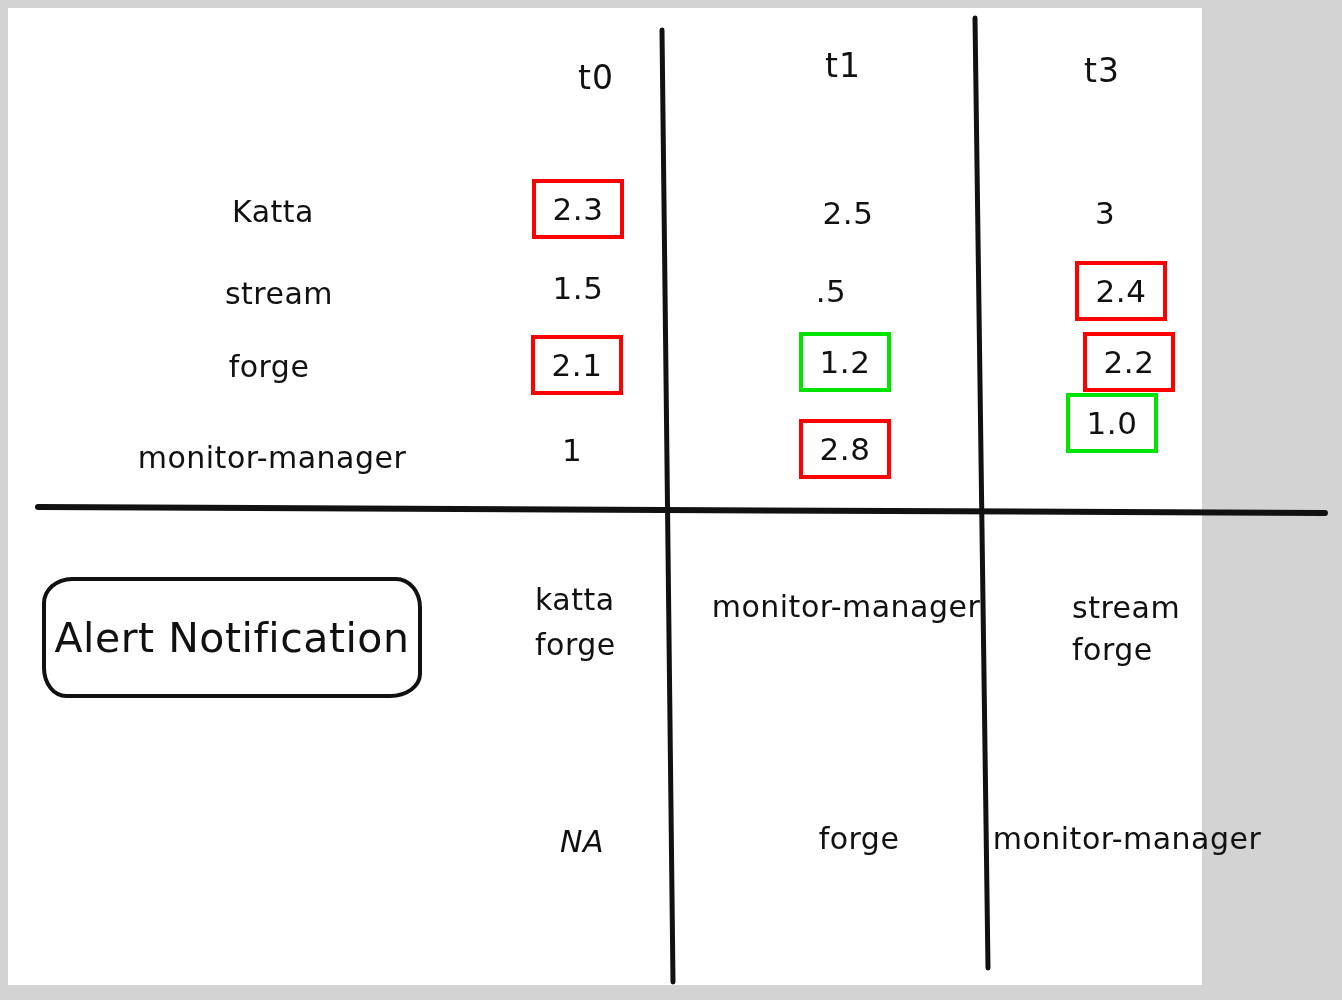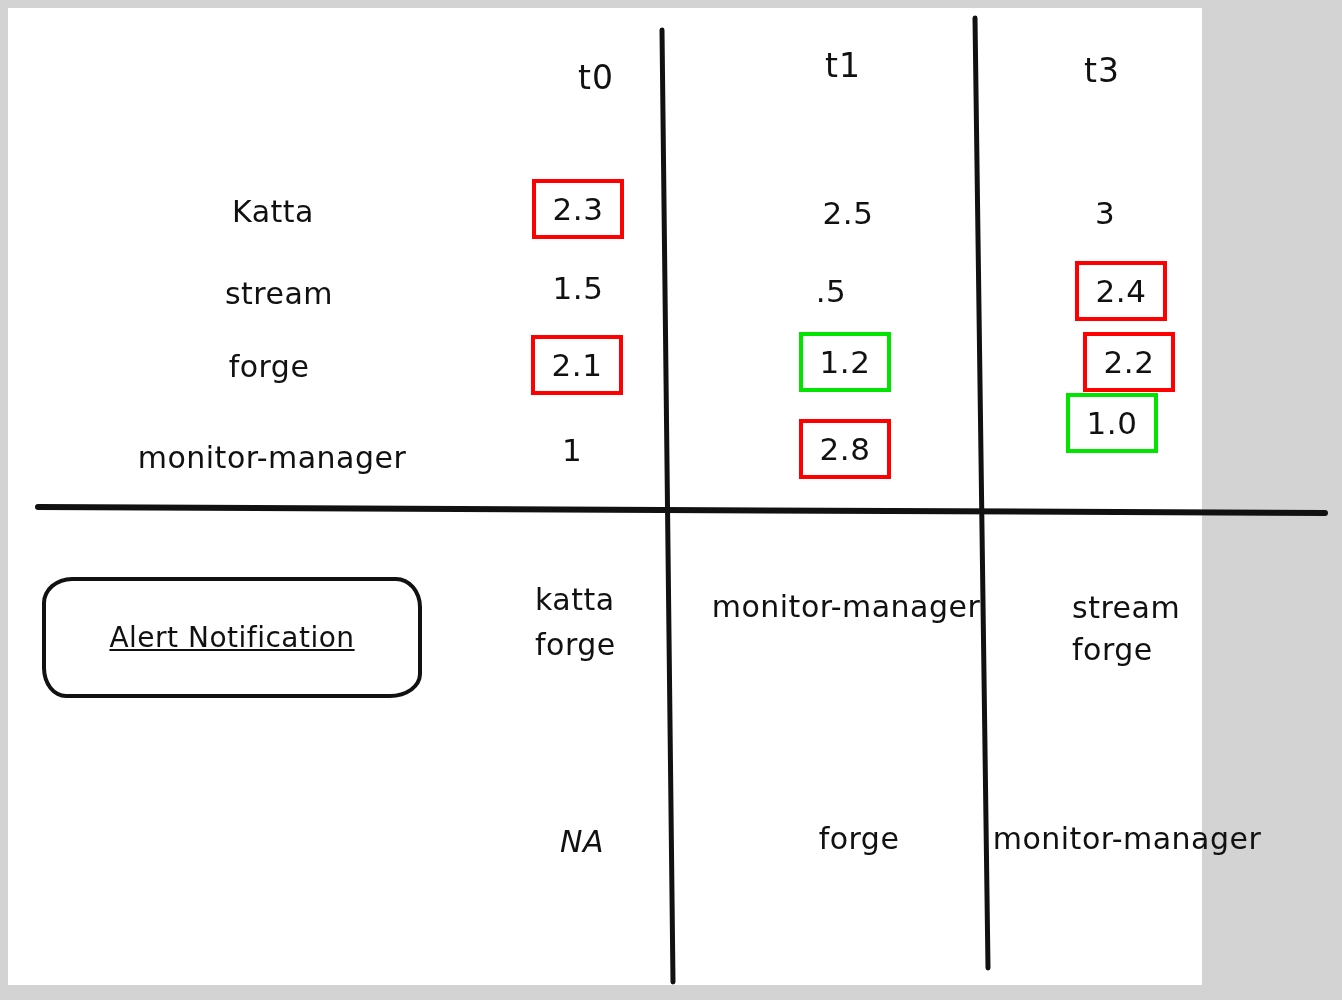--- a/index.html
+++ b/index.html
@@ -33,21 +33,21 @@
     background:#fff;
   }
   .boxed.green{border-color:var(--green,#00e400);}
   .notif-box{
     border:4px solid #111;
     border-radius:30px 26px 32px 24px / 26px 30px 24px 30px;
     display:flex;align-items:center;justify-content:center;
     box-sizing:border-box;
     background:#fff;
   }
-  .notif-label{font-size:28px;letter-spacing:0.5px;white-space:nowrap;text-decoration:underline;}
+  .notif-label{font-size:41px;letter-spacing:0.5px;white-space:nowrap;}
   .stackline{font-size:30px;letter-spacing:0.5px;}
   .alert-t0 .stackline{line-height:45px;}
   .alert-t3 .stackline{line-height:42px;}
   .italic{font-style:italic;text-align:center;}
 </style>
 </head>
 <body style="background: rgb(211, 211, 211);">
 
 <div class="canvas">
 

